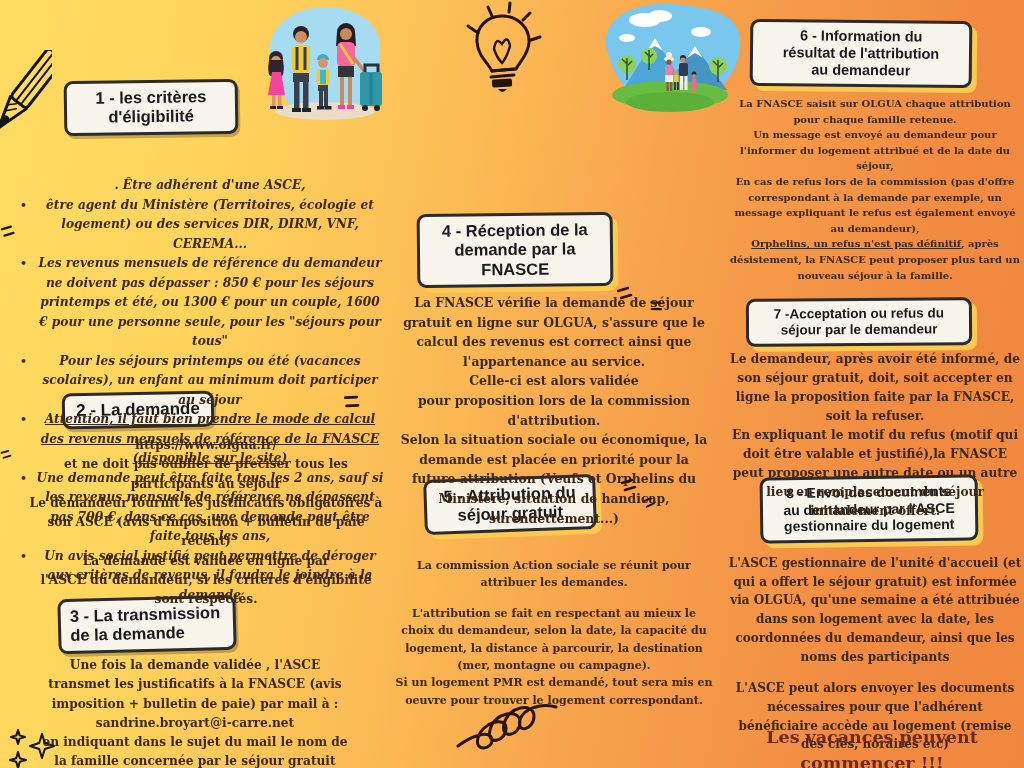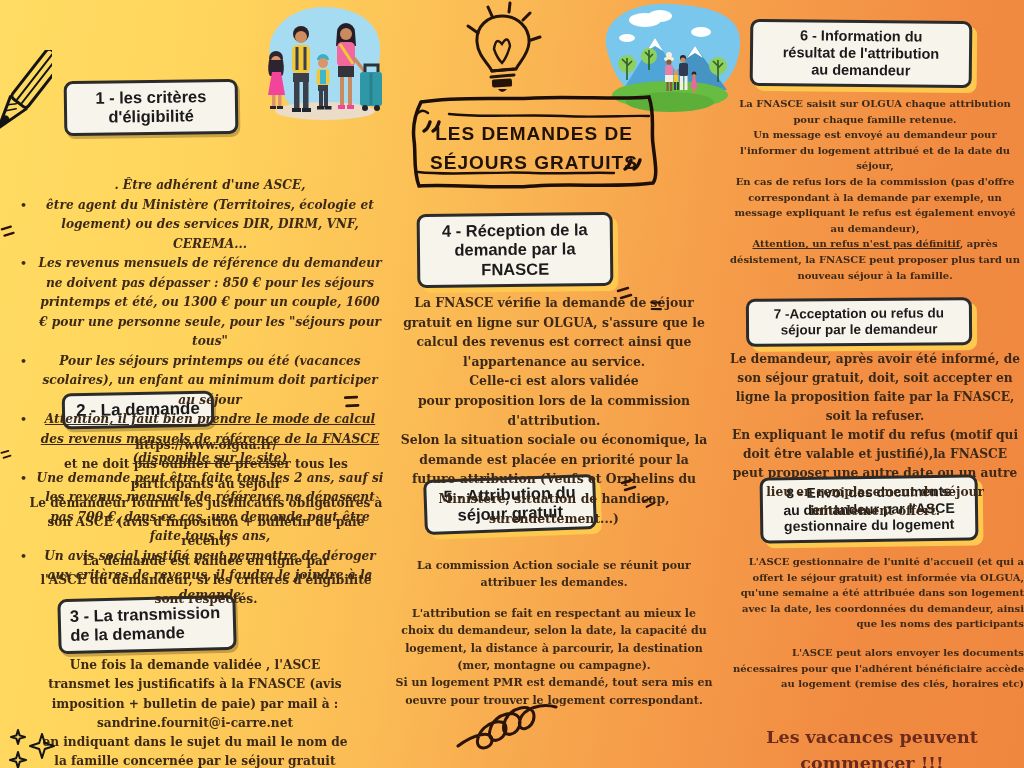--- a/index.html
+++ b/index.html
@@ -33,21 +33,21 @@
   #s3-body{left:42px;top:656px;width:306px;font-size:12.2px;line-height:1.58;}
   #s4-box{left:417px;top:213px;width:172px;font-size:16.5px;transform:rotate(-.6deg);}
   #s4-body{left:396px;top:293px;width:316px;font-size:12.4px;line-height:1.58;}
   #s5-box{left:424px;top:477px;width:148px;font-size:16.5px;transform:rotate(-2deg);}
   #s5-body{left:394px;top:557px;width:320px;font-size:11px;line-height:1.58;}
   #s6-box{left:750px;top:20px;width:198px;font-size:14.5px;transform:rotate(.6deg);}
   #s6-body{left:727px;top:96px;width:296px;font-size:10px;line-height:1.56;}
   #s7-box{left:746px;top:298px;width:202px;font-size:13.5px;transform:rotate(-.4deg);}
   #s7-body{left:726px;top:350px;width:298px;font-size:12.2px;line-height:1.56;}
   #s8-box{left:760px;top:476px;width:194px;font-size:14px;transform:rotate(-.8deg);}
-  #s8-body{left:726px;top:554px;width:298px;font-size:10px;line-height:1.56;text-align:right;}
+  #s8-body{left:726px;top:554px;width:298px;font-size:12px;line-height:1.56;}
 </style>
 </head>
 <body>
 
 <div class="stage">
 
   <svg class="decor" style="left:-4px;top:50px;" width="56" height="100" viewBox="0 0 56 100">
     <g transform="rotate(38 26 48)" stroke="#141414" fill="none" stroke-linecap="round">
       <rect x="16" y="-8" width="20" height="62" rx="4" stroke-width="3"></rect>
       <line x1="23" y1="-6" x2="23" y2="52" stroke-width="2"></line>
@@ -165,34 +165,20 @@
       <rect x="76.5" y="77" width="5" height="7" fill="#F2C83B"></rect>
     <rect x="77" y="84" width="2" height="8" fill="#3A3F4C"></rect>
       <rect x="80" y="84" width="2" height="8" fill="#3A3F4C"></rect>
     <circle cx="97" cy="76" r="2.4" fill="#2E2430"></circle>
       <circle cx="97" cy="78" r="2" fill="#C98A60"></circle>
     <polygon points="93.5,90 100.5,90 98.5,80 95.5,80" fill="#E868A0"></polygon>
     <rect x="95" y="90" width="1.8" height="5" fill="#C98A60"></rect>
       <rect x="97.5" y="90" width="1.8" height="5" fill="#C98A60"></rect>
   </svg>
 
-  <div class="title-frame">
-    <svg width="262" height="112" viewBox="0 0 262 112" style="position:absolute;left:0;top:0">
-      <g stroke="#1D0F06" fill="none" stroke-linecap="round">
-        <path d="M18,16 C60,10 100,14 132,12 C170,10 220,14 246,11 C252,28 248,44 250,58 C252,76 255,90 250,97 C210,102 170,97 132,100 C95,103 50,98 16,100 C10,84 13,68 11,54 C9,38 13,26 18,16 Z" stroke-width="3.5"></path>
-        <path d="M46,28 C80,32 120,28 160,30 C195,32 225,29 246,30" stroke-width="2.4"></path>
-        <path d="M14,28 q5,-6 11,-1" stroke-width="2.4"></path>
-        <path d="M15,86 C50,90 90,85 130,87 C160,88 190,86 211,87" stroke-width="2.4"></path>
-        <path d="M27,36 q-2,7 -6,9 M36,36 q-2,7 -6,9" stroke-width="3.4"></path>
-        <path d="M228,74 q-2,7 -6,9 M237,74 q-2,7 -6,9" stroke-width="3.4"></path>
-      </g>
-    </svg>
-    <div class="title-text">LES DEMANDES DE
-SÉJOURS GRATUITS</div>
-  </div>
 
   <div class="hbox" id="s1-box">1 - les critères
 d'éligibilité</div>
   <div class="hbox" id="s2-box">2 - La demande</div>
   <div class="hbox" id="s3-box">3 - La transmission
 de la demande</div>
   <div class="hbox glow" id="s4-box">4 - Réception de la
 demande par la
 FNASCE</div>
   <div class="hbox glow" id="s5-box">5 - Attribution du
@@ -206,32 +192,32 @@
 au demandeur par l'ASCE
 gestionnaire du logement</div>
 
   <div class="body-text" id="s1-body"><div class="bullet-item"><span><span>.  Être adhérent d'une ASCE,</span></span></div><div class="bullet-item"><span class="marker">•</span><span><span>être agent du Ministère (Territoires, écologie et logement) ou des services DIR, DIRM, VNF, CEREMA...</span></span></div><div class="bullet-item"><span class="marker">•</span><span><span>Les revenus mensuels de référence du demandeur ne doivent pas dépasser :  850 € pour les séjours printemps et été, ou 1300 € pour un couple, 1600 € pour une personne seule, pour les "séjours pour tous"</span></span></div><div class="bullet-item"><span class="marker">•</span><span><span>Pour les séjours printemps ou été (vacances scolaires), un enfant au minimum doit participer au séjour</span></span></div><div class="bullet-item"><span class="marker">•</span><span><span class="u">Attention, il faut bien prendre le mode de calcul des revenus mensuels de référence de la FNASCE (disponible sur le site)</span></span></div><div class="bullet-item"><span class="marker">•</span><span><span>Une demande peut être faite tous les 2 ans, sauf si les revenus mensuels de référence ne dépassent pas 700 €, dans ce cas, une demande peut être faite tous les ans,</span></span></div><div class="bullet-item"><span class="marker">•</span><span><span>Un avis social justifié peut permettre de déroger aux critères de revenus, il faudra le joindre à la demande</span></span></div></div>
   <div class="body-text" id="s2-body"><div class="para"><span class="link">https://www.olgua.fr/</span><span>
 et ne doit pas oublier de préciser tous les participants au séjour
 Le demandeur fournit les justificatifs obligatoires à son ASCE (avis d'imposition + bulletin de paie récent)
 La demande est validée en ligne par
 l'ASCE du demandeur, si les critères d'éligibilité sont respectés.</span></div></div>
   <div class="body-text" id="s3-body"><div class="para"><span>Une fois la demande validée , l'ASCE transmet les justificatifs à la FNASCE (avis imposition + bulletin de paie) par mail à :
-</span><span class="link">sandrine.fournit@i-carre.net</span><span>
+</span><span class="link">sandrine.broyart@i-carre.net</span><span>
 en indiquant dans le sujet du mail le nom de la famille concernée par le séjour gratuit</span></div></div>
   <div class="body-text" id="s4-body"><div class="para"><span>La FNASCE vérifie la demande de séjour gratuit en ligne sur OLGUA, s'assure que le calcul des revenus est correct ainsi que l'appartenance au service.
 Celle-ci est alors validée
 pour proposition lors de la commission d'attribution.
 Selon la situation sociale ou économique, la demande est placée en priorité pour la future attribution (Veufs et Orphelins du Ministère, situation de handicap, surendettement...)</span></div></div>
   <div class="body-text" id="s5-body"><div class="para"><span>La commission Action sociale se réunit pour attribuer les demandes.</span></div><div class="para"><span>L'attribution se fait en respectant au mieux le choix du demandeur, selon la date, la capacité du logement, la distance à parcourir, la destination (mer, montagne ou campagne).
 Si un logement PMR est demandé, tout sera mis en oeuvre pour trouver le logement correspondant.</span></div></div>
   <div class="body-text" id="s6-body"><div class="para"><span>La FNASCE saisit sur OLGUA chaque attribution pour chaque famille retenue.
 Un message est envoyé au demandeur pour l'informer du logement attribué et de la date du séjour,
 En cas de refus lors de la commission (pas d'offre correspondant à la demande par exemple, un message expliquant le refus est également envoyé au demandeur),
-</span><span class="u">Attention, un refus n'est pas définitif</span><span>, après désistement, la FNASCE peut proposer plus tard un nouveau séjour à la famille.</span></div></div>
+</span><span class="u">Orphelins, un refus n'est pas définitif</span><span>, après désistement, la FNASCE peut proposer plus tard un nouveau séjour à la famille.</span></div></div>
   <div class="body-text" id="s7-body"><div class="para"><span>Le demandeur, après avoir été informé, de son séjour gratuit, doit, soit accepter en ligne la proposition faite par la FNASCE,
 soit la refuser.
 En expliquant le motif du refus (motif qui doit être valable et justifié),la FNASCE peut proposer une autre  date ou un autre lieu en remplacement du séjour initialement offert.</span></div></div>
   <div class="body-text" id="s8-body"><div class="para"><span>L'ASCE gestionnaire de l'unité d'accueil (et qui a offert le séjour gratuit) est informée via OLGUA, qu'une semaine a été attribuée dans son logement avec la date, les coordonnées du demandeur, ainsi que les noms des participants</span></div><div class="para"><span>L'ASCE peut alors envoyer les documents nécessaires pour que l'adhérent bénéficiaire accède au logement (remise des clés, horaires etc)</span></div></div>
 
   <div class="closing">Les vacances peuvent
 commencer !!!</div>
 
   <svg class="decor" style="left:452px;top:694px;" width="112" height="62" viewBox="0 0 112 62">
     <path d="M6,52 C22,40 40,36 40,46 C40,56 22,58 26,44 C30,28 54,22 54,34 C54,48 34,52 38,36 C42,18 68,14 68,28 C68,42 48,46 52,30 C56,12 82,8 82,22 C82,36 64,40 68,26 C71,14 90,9 104,13" stroke="#2B1407" stroke-width="3" fill="none" stroke-linecap="round"></path>

